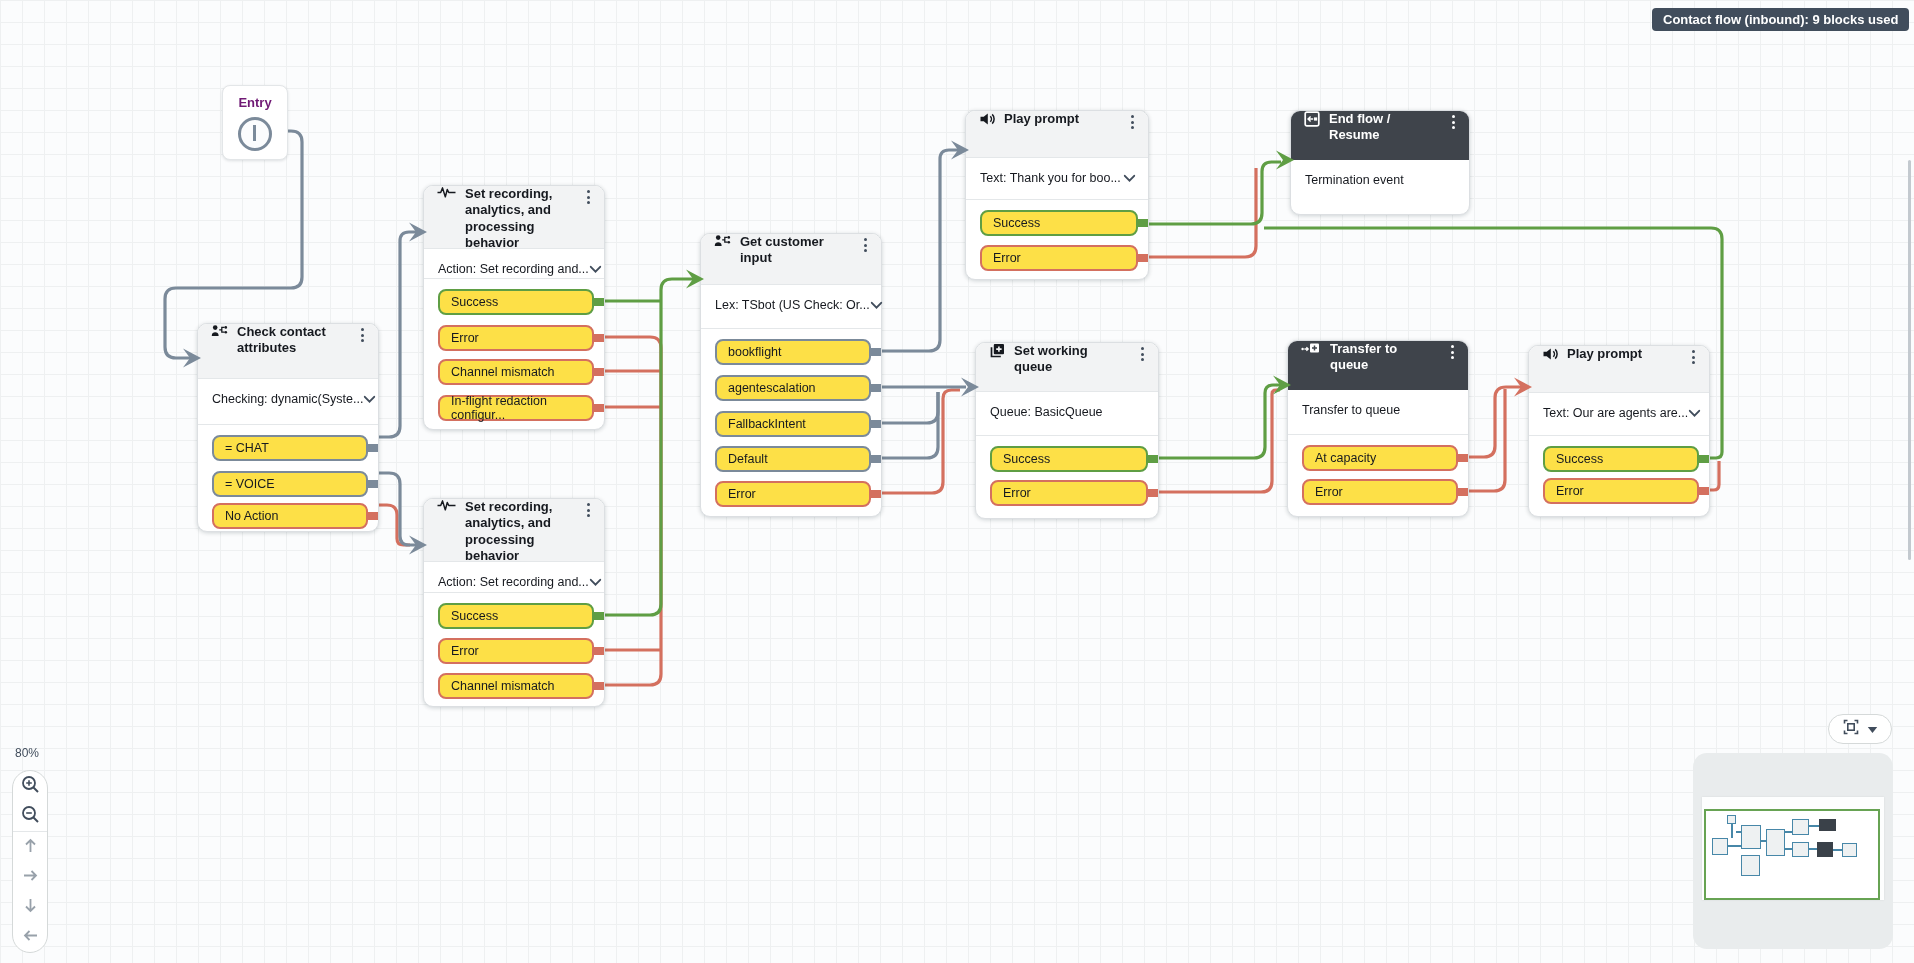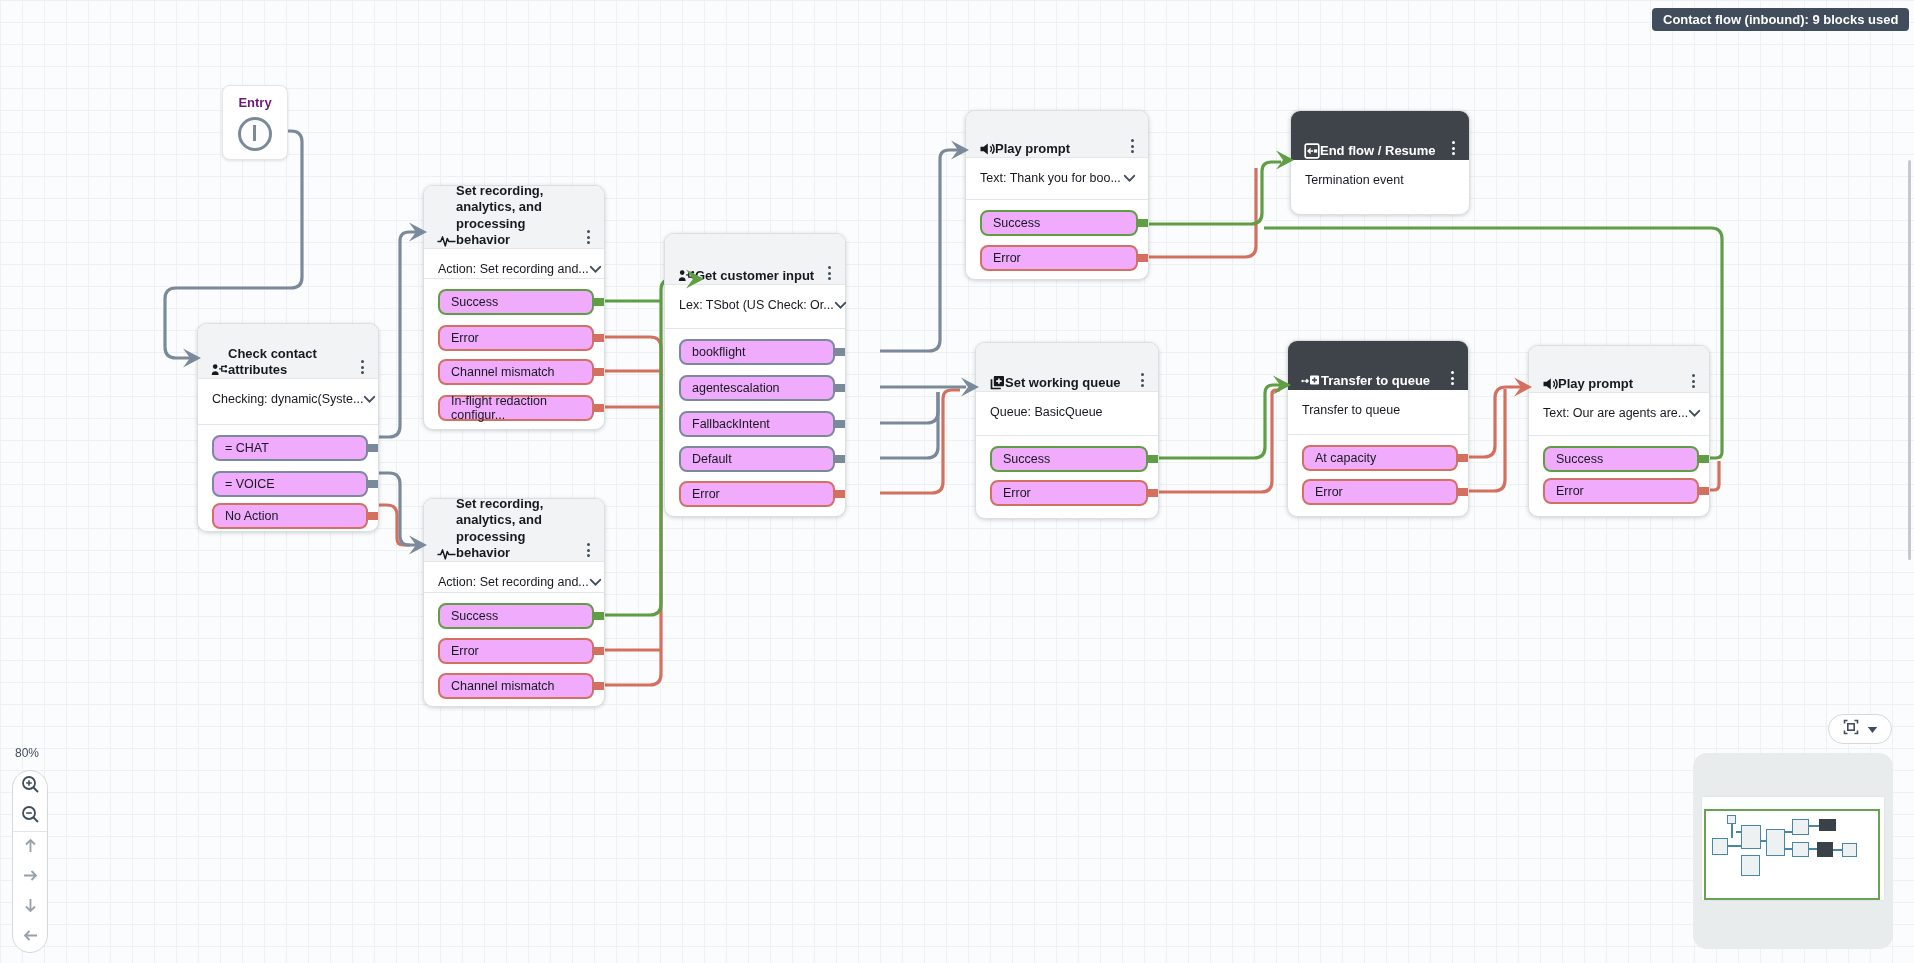--- a/index.html
+++ b/index.html
@@ -8,32 +8,32 @@
     background-color:#fbfcfd;
     background-image:linear-gradient(to right,#eef0f1 1px,transparent 1px),
                      linear-gradient(to bottom,#eef0f1 1px,transparent 1px);
     background-size:22px 22px;}
   svg.layer{position:absolute;left:0;top:0;pointer-events:none;}
   #wires{z-index:1;} #arrows{z-index:3;}
   .badge{position:absolute;z-index:6;background:#414d5c;color:#fff;font-weight:bold;
     font-size:13px;padding:4px 11px;border-radius:4px;white-space:nowrap;}
   .block{position:absolute;z-index:2;background:#fff;border:1px solid #dcdfe2;border-radius:10px;
     box-shadow:0 1px 4px rgba(0,28,36,.18);}
-  .block-header{display:flex;align-items:flex-end;padding:0 10px 0 13px;
+  .block-header{display:flex;align-items:flex-start;gap:9px;padding:0 10px 0 13px;
     background:#f2f3f4;border-bottom:1px solid #e4e7e9;border-radius:9px 9px 0 0;}
   .block.dark .block-header{background:#3f444b;border-bottom:1px solid #3f444b;}
   .block-title{flex:1;font-size:13px;font-weight:bold;color:#16191f;line-height:1.25;}
   .block.dark .block-title{color:#fff;}
   .kebab{display:flex;flex-direction:column;gap:2.5px;padding:4px;cursor:pointer;}
   .kebab i{width:3px;height:3px;border-radius:50%;background:#414d5c;display:block;}
   .block.dark .kebab i{background:#fff;}
   .body-row{display:flex;align-items:center;justify-content:space-between;
     padding:13px 12px 6px 14px;font-size:12.5px;color:#16191f;white-space:nowrap;}
   .divider{position:absolute;left:0;right:0;height:1px;background:#e4e7e9;}
-  .port{position:absolute;left:14px;height:26px;background:#f0abfc;border-width:2px;border-style:solid;
+  .port{position:absolute;left:14px;height:26px;background:#fde047;border-width:2px;border-style:solid;
     border-radius:8px;display:flex;align-items:center;padding-left:11px;font-size:12.5px;color:#16191f;
     box-sizing:border-box;cursor:pointer;}
   .port-stub{position:absolute;width:12px;height:8px;}
   .entry-block{position:absolute;z-index:2;background:#fff;border:1px solid #e3e6e8;border-radius:8px;
     box-shadow:0 1px 3px rgba(0,28,36,.12);text-align:center;}
   .entry-title{font-size:13px;font-weight:bold;color:#701a75;margin-top:9px;}
   .entry-circle{position:absolute;border:3px solid #7b8a9a;border-radius:50%;background:#fbfcfd;}
   .entry-bar{position:absolute;background:#7b8a9a;}
   .zoom-label{position:absolute;z-index:5;font-size:12px;color:#414d5c;}
   .tool-pill{position:absolute;z-index:5;background:#fff;border:1px solid #d5d9d9;border-radius:18px;
@@ -204,21 +204,21 @@
         <div class="port-stub" style="left: 168px; top: 113px; background: rgb(95, 158, 68);"></div>
         <div class="port" style="top: 139px; width: 156px; border-color: rgb(212, 112, 95);">
           <span>Error</span>
         </div>
         <div class="port-stub" style="left: 168px; top: 148px; background: rgb(212, 112, 95);"></div>
         <div class="port" style="top: 174px; width: 156px; border-color: rgb(212, 112, 95);">
           <span>Channel mismatch</span>
         </div>
         <div class="port-stub" style="left: 168px; top: 183px; background: rgb(212, 112, 95);"></div>
       </div>
-      <div class="block" style="left: 664px; top: 233px; width: 180px; height: 282px;">
+      <div class="block" style="left: 700px; top: 233px; width: 180px; height: 282px;">
         <div class="block-header" style="height: 50px;">
           <span style="display:flex;">
             <svg width="17" height="15" viewBox="0 0 17 15">
               <circle cx="4.2" cy="3.6" r="2.3" fill="#16191f"></circle>
               <path d="M0.8 11.4c0-2 1.6-3.2 3.4-3.2s3.4 1.2 3.4 3.2v0.6H0.8z" fill="#16191f"></path>
               <path d="M8.2 5.8h2.6 M10.8 5.8V3.4h2.8 M10.8 5.8v2.4h2.8" stroke="#16191f" fill="none" stroke-width="1.3"></path>
               <circle cx="14.8" cy="3.4" r="1.3" fill="#16191f"></circle>
               <circle cx="14.8" cy="8.2" r="1.3" fill="#16191f"></circle>
             </svg>
           </span>

